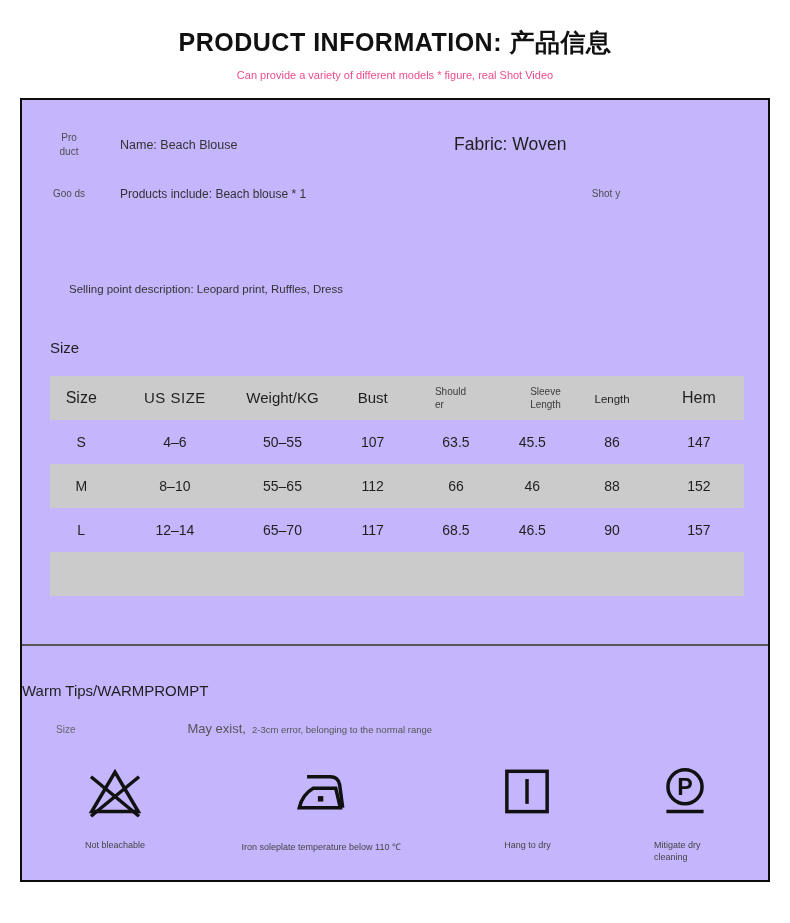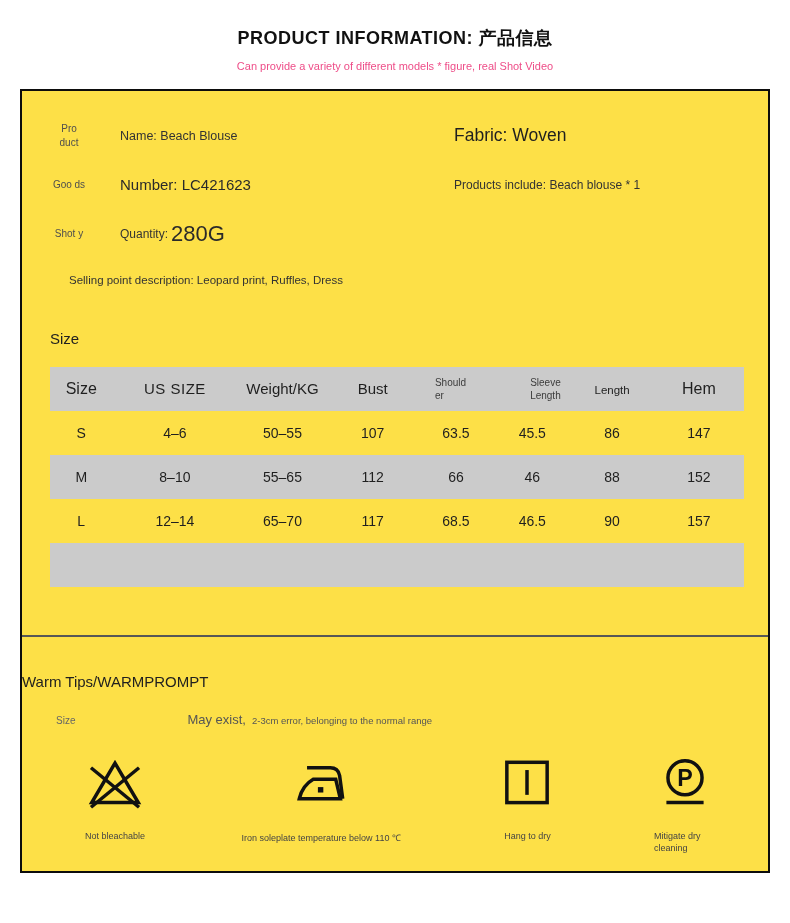--- a/index.html
+++ b/index.html
@@ -4,29 +4,29 @@
 <style>
   :root { --accent:#ee4d88; --table-gray:#cbcbcb; }
   * { margin:0; padding:0; box-sizing:border-box; }
   body {
     width:790px; height:923px; background:#ffffff;
     font-family:"Liberation Sans", sans-serif; color:#222;
     overflow:hidden;
   }
   .page-title {
     text-align:center; margin-top:26px;
-    font-size:18px; font-weight:600; letter-spacing:0.5px; color:#111;
+    font-size:25px; font-weight:600; letter-spacing:0.5px; color:#111;
   }
   .page-subtitle {
     text-align:center; margin-top:10px;
     font-size:11px; color:var(--accent);
   }
   .info-box {
     margin:17px 20px 0 20px; width:750px; height:784px;
-    border:2px solid #0c0c0c; background:#fde047; position:relative;
+    border:2px solid #0c0c0c; background:#c4b5fd; position:relative;
   }
   .info-grid {
     display:grid; grid-template-columns:34px 300px 1fr;
     column-gap:34px; padding:20px 10px 0 30px;
   }
   .info-grid > div { min-height:49px; display:flex; align-items:center; }
   .tag {
     font-size:10px; color:#4e4e4e; line-height:1.35;
     width:34px; text-align:center; display:inline-block;
   }
@@ -101,33 +101,26 @@
           <span class="v-name">Name: Beach Blouse</span>
         </div>
       <div>
           <span class="v-fabric">Fabric: Woven</span>
         </div>
 
       <div class="cell-tag">
           <span class="tag">Goo ds</span>
         </div>
       <div>
-          <span class="v-number">Number: LC421623</span>
-        </div>
-      <div>
           <span class="v-includes">Products include: Beach blouse * 1</span>
         </div>
 
       <div class="cell-tag">
           <span class="tag">Shot y</span>
         </div>
-      <div>
-        <span class="q-label">Quantity:</span>
-        <span class="q-value">280G</span>
-      </div>
       <div></div>
     </div>
 
     <div class="selling-point">Selling point description: Leopard print, Ruffles, Dress</div>
 
     <div class="size-heading">Size</div>
 
     <table class="size-table">
       <colgroup>
         <col class="w0">

